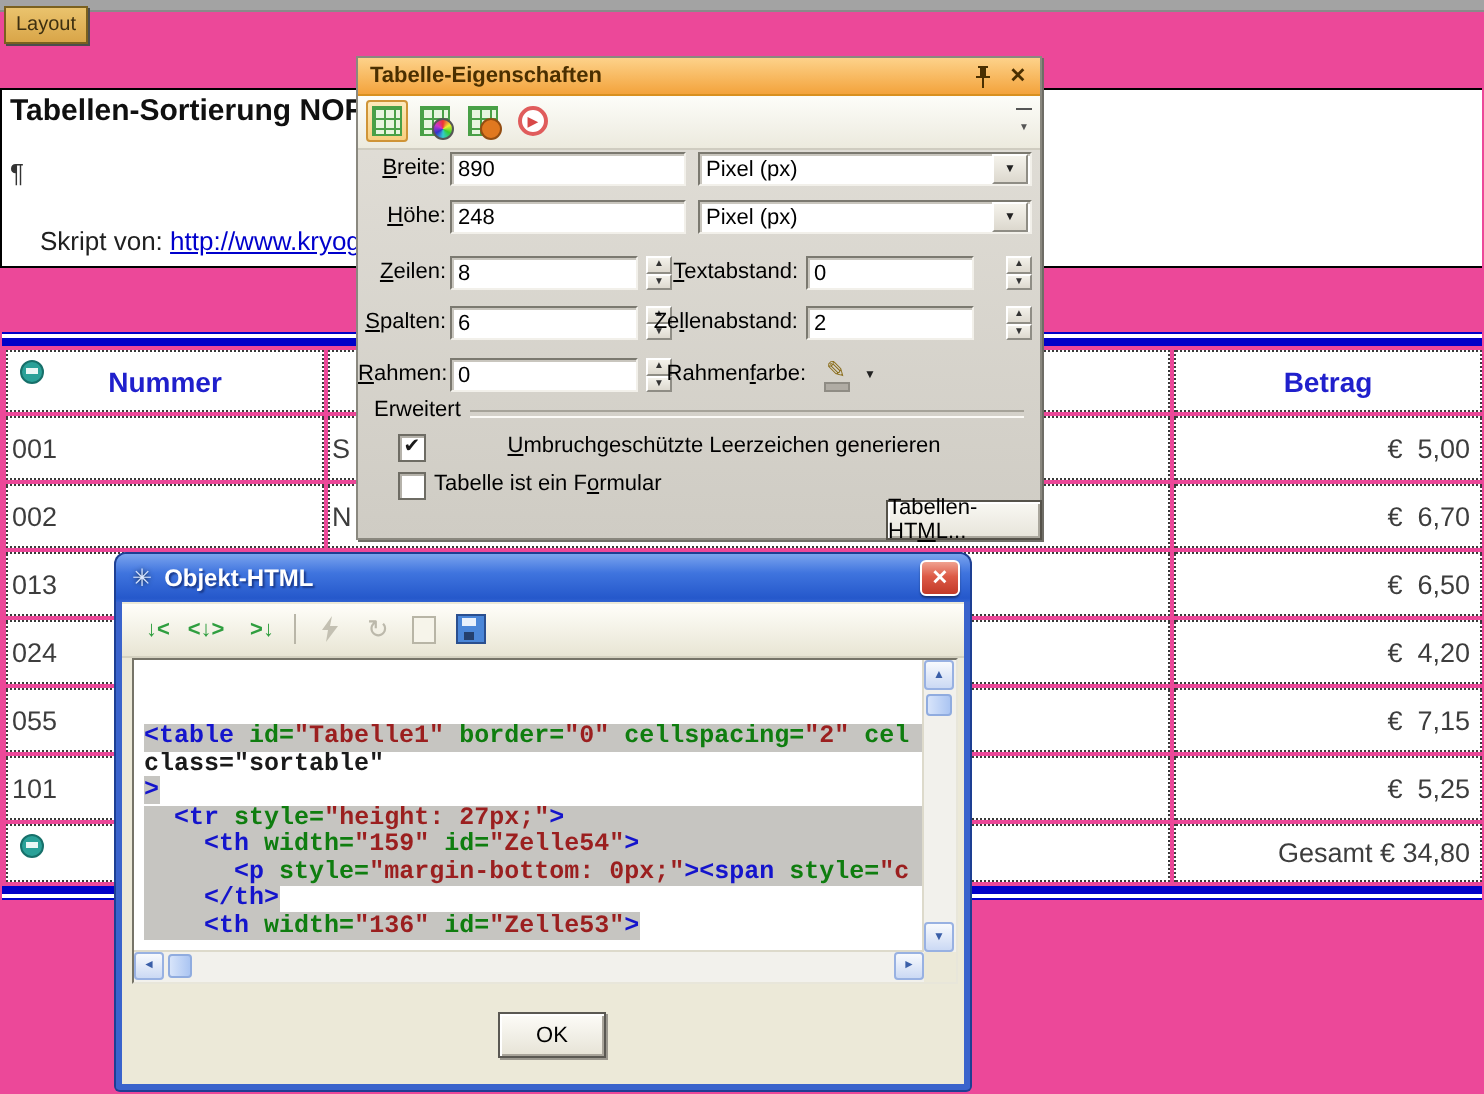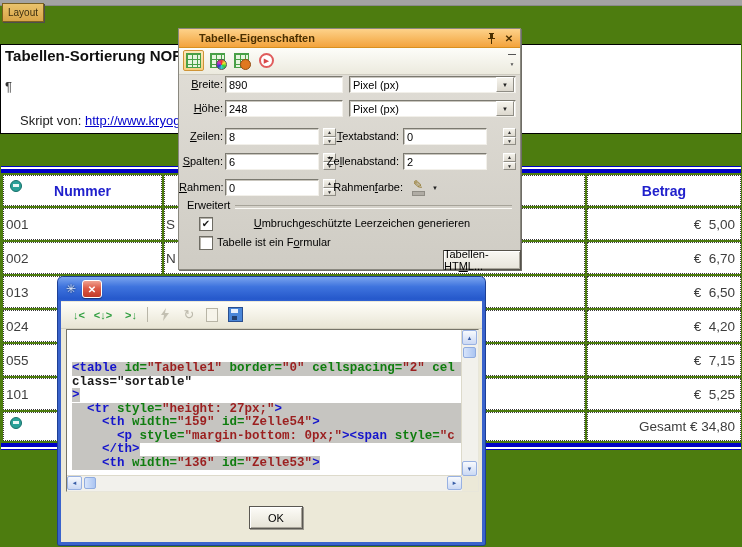--- a/index.html
+++ b/index.html
@@ -1,16 +1,16 @@
 <!DOCTYPE html>
 <html><head>
 <meta charset="utf-8">
 <style>
   html,body{margin:0;padding:0;}
-  .screen{position:relative;width:742px;height:547px;background:#4d7c0f;overflow:hidden;
+  .screen{position:relative;width:742px;height:547px;background:#ec4899;overflow:hidden;
           font-family:"Liberation Sans",sans-serif;font-size:11px;color:#000;}
   .abs{position:absolute;}
 
   
   .top-strip{left:0;top:0;width:742px;height:5px;background:#a3a3a3;border-bottom:1px solid #8a8a8a;}
   .layout-btn{left:2px;top:3px;width:40px;height:17px;background:linear-gradient(180deg,#eac36d,#d9a548);
               border:1px solid #7a601f;box-shadow:1px 1px 0 #4d4d4d;color:#3d2f10;font-size:10px;
               display:flex;align-items:center;justify-content:center;cursor:default;}
   .text-frame{left:0;top:44px;width:740px;height:88px;background:#fff;
               border-top:1px solid #000;border-left:1px solid #000;border-bottom:1px solid #000;}
@@ -53,21 +53,21 @@
   .lbl{position:absolute;height:17px;line-height:17px;text-align:right;color:#000;}
   .uk{text-decoration:underline;}
   .checkbox{position:absolute;width:12px;height:12px;background:#fff;border:1px solid #6e6c64;
             box-shadow:inset 1px 1px 0 #b5b2aa;font-size:10px;line-height:11px;text-align:center;color:#1a1a1a;}
 
   
   .props-dlg{left:178px;top:28px;width:343px;height:242px;background:linear-gradient(180deg,#e3e0d9,#cfccc4);
              border:1px solid #8a887f;box-shadow:1px 1px 0 #6f6d66;box-sizing:border-box;}
   .pd-title{position:absolute;left:0;top:0;right:0;height:19px;
             background:linear-gradient(180deg,#fdd28a,#f3a33c);border-bottom:1px solid #d8901f;
-            display:flex;align-items:center;color:#4a2f00;font-weight:bold;font-size:11px;padding-left:20px;box-sizing:border-box;}
+            display:flex;align-items:center;color:#4a2f00;font-weight:bold;font-size:11px;padding-left:6px;box-sizing:border-box;}
   .pd-title .sp{flex:1;}
   .pd-pin{width:14px;height:13px;margin-right:4px;display:flex;align-items:center;justify-content:center;cursor:default;}
   .pd-x{width:14px;height:13px;margin-right:4px;display:flex;align-items:center;justify-content:center;
         font-size:10px;font-weight:bold;color:#4a2f00;cursor:default;}
   .pd-toolbar{position:absolute;left:0;top:19px;right:0;height:26px;
               background:linear-gradient(180deg,#fdfdf9,#ecead e0);background:linear-gradient(180deg,#fdfdf9,#eceade);
               border-bottom:1px solid #cfccc0;}
   .tb-slot{position:absolute;top:2px;width:21px;height:21px;display:flex;align-items:center;justify-content:center;}
   .tb-slot.sel{border:1px solid #cf9437;background:linear-gradient(180deg,#fde9bb,#f8cf80);border-radius:2px;box-sizing:border-box;}
   .grid-ic{position:relative;width:13px;height:13px;border:1px solid #49a047;background:
@@ -305,20 +305,21 @@
     <div class="lbl" style="left:38px;top:205px;width:290px;text-align:left"><span>Tabelle ist ein F</span><span class="uk">o</span><span>rmular</span></div>
 
     <div class="pd-button">
         <span><span>Tabellen-HT</span><span class="uk">M</span><span>L...</span></span>
       </div>
   </div>
 
   <div class="abs html-dlg">
     <div class="hd-title">
       <span class="hd-star">✳</span>
+      <span class="hd-text">Objekt-HTML</span>
       <span class="hd-x">✕</span>
     </div>
     <div class="hd-toolbar">
       <span class="hd-ic green" style="left:8px">↓&lt;</span>
       <span class="hd-ic green" style="left:32px">&lt;↓&gt;</span>
       <span class="hd-ic green" style="left:60px">&gt;↓</span>
       <span class="hd-sep" style="left:86px"></span>
       <span class="hd-ic gray" style="left:94px"><svg class="bolt" viewBox="0 0 10 13">
             <path d="M6 0 L1 7 H4 L3 13 L9 5 H5 Z" fill="#c3c0b2"></path>
           </svg></span>

